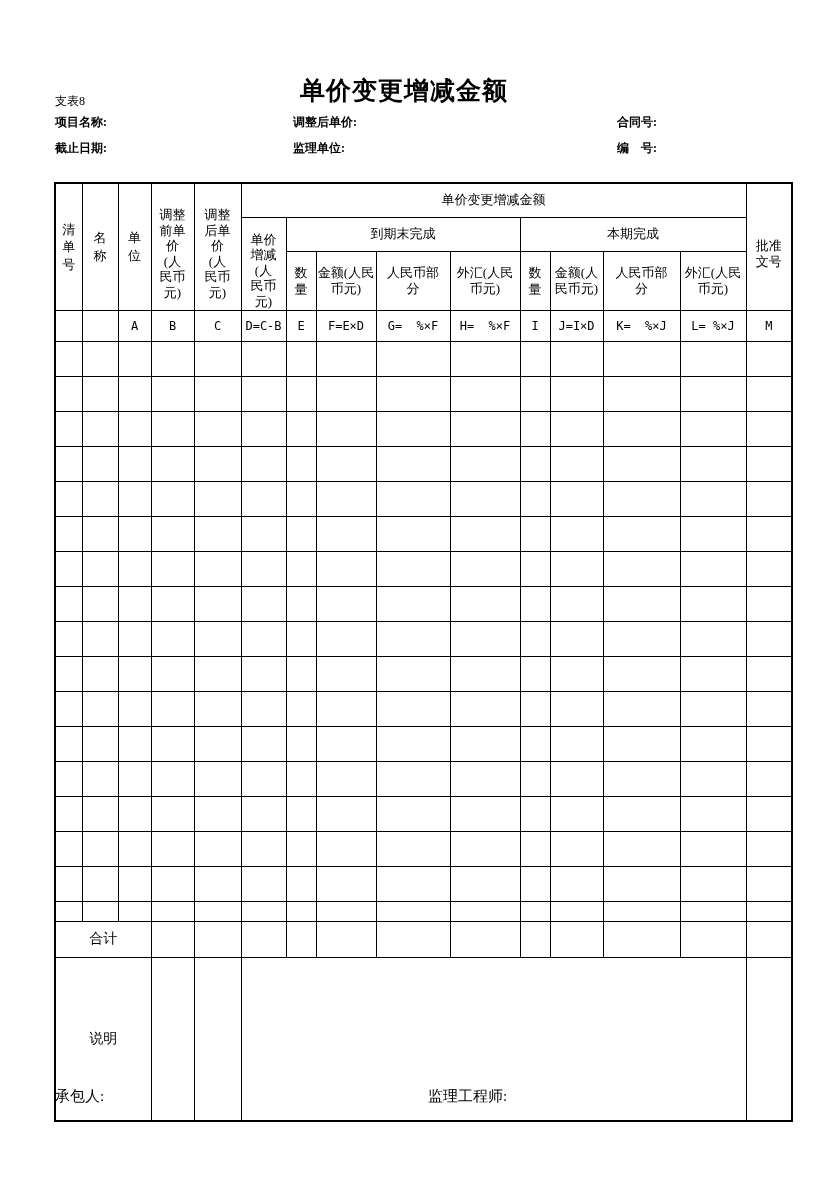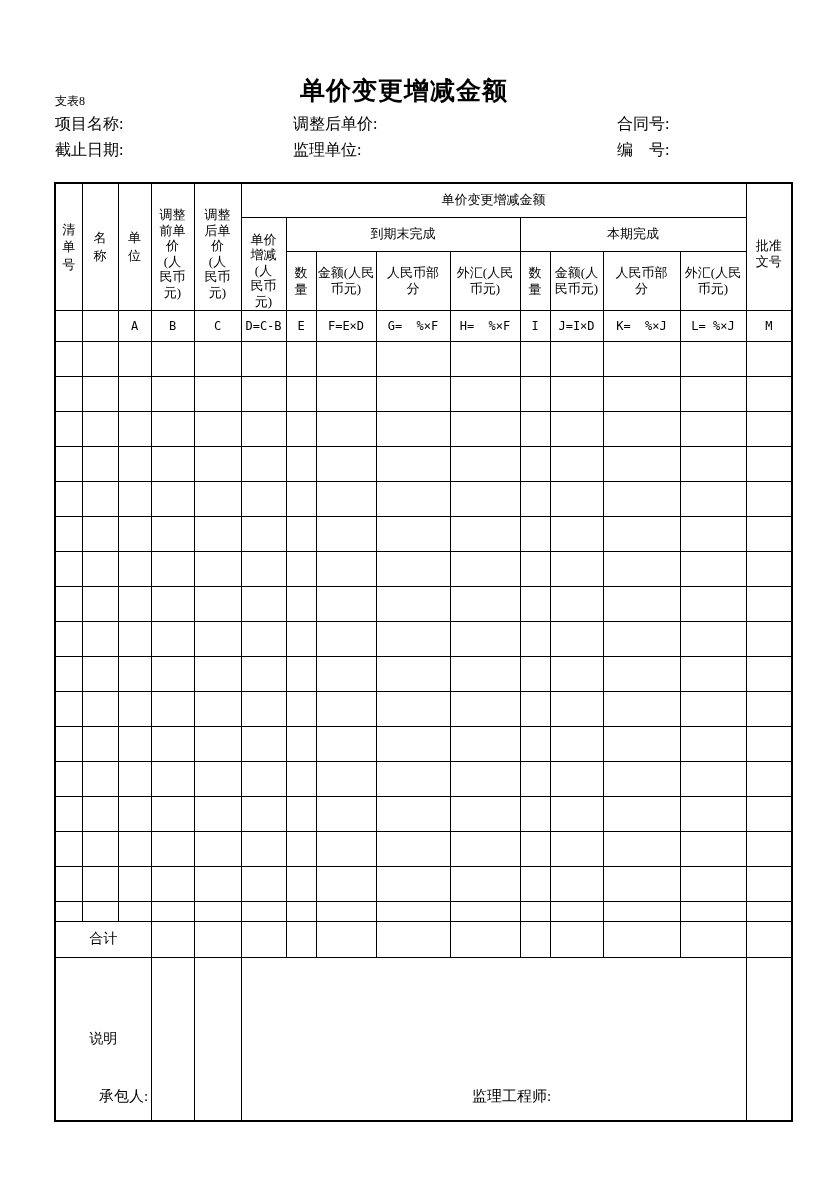--- a/index.html
+++ b/index.html
@@ -13,21 +13,21 @@
   .corner-label {
     position: absolute; left: 55px; top: 93px;
     font-size: 12px;
   }
   .page-title {
     position: absolute; left: 0; right: 30px; top: 74px;
     text-align: center;
     font-size: 25px; font-weight: bold;
     letter-spacing: 1px;
   }
-  .info-label { position: absolute; font-size: 16px; white-space: pre; }
+  .info-label { position: absolute; font-size: 12px; white-space: pre; font-weight: bold; }
   .r1 { top: 114px; }
   .r2 { top: 140px; }
   .c1 { left: 55px; }
   .c2 { left: 293px; }
   .c3 { left: 617px; }
 
   table.form {
     position: absolute; left: 54px; top: 182px;
     border-collapse: collapse; table-layout: fixed;
     width: 737px;
@@ -68,21 +68,21 @@
     max-width: 2.15em;
     word-break: break-all;
     line-height: 1.2;
     margin-top: 14px;
   }
   .fcell {
     font-family: "DejaVu Sans Mono", monospace;
     font-size: 12px;
     white-space: pre;
   }
-  .footer-label { position: absolute; top: 1087px; font-size: 15px; margin-left: 44px; }
+  .footer-label { position: absolute; top: 1087px; font-size: 15px; }
   .f1 { left: 55px; }
   .f2 { left: 428px; }
 </style>
 </head>
 <body>
 
 <div class="corner-label">支表8</div>
 <div class="page-title">单价变更增减金额</div>
 
 <span class="info-label r1 c1">项目名称:</span>

